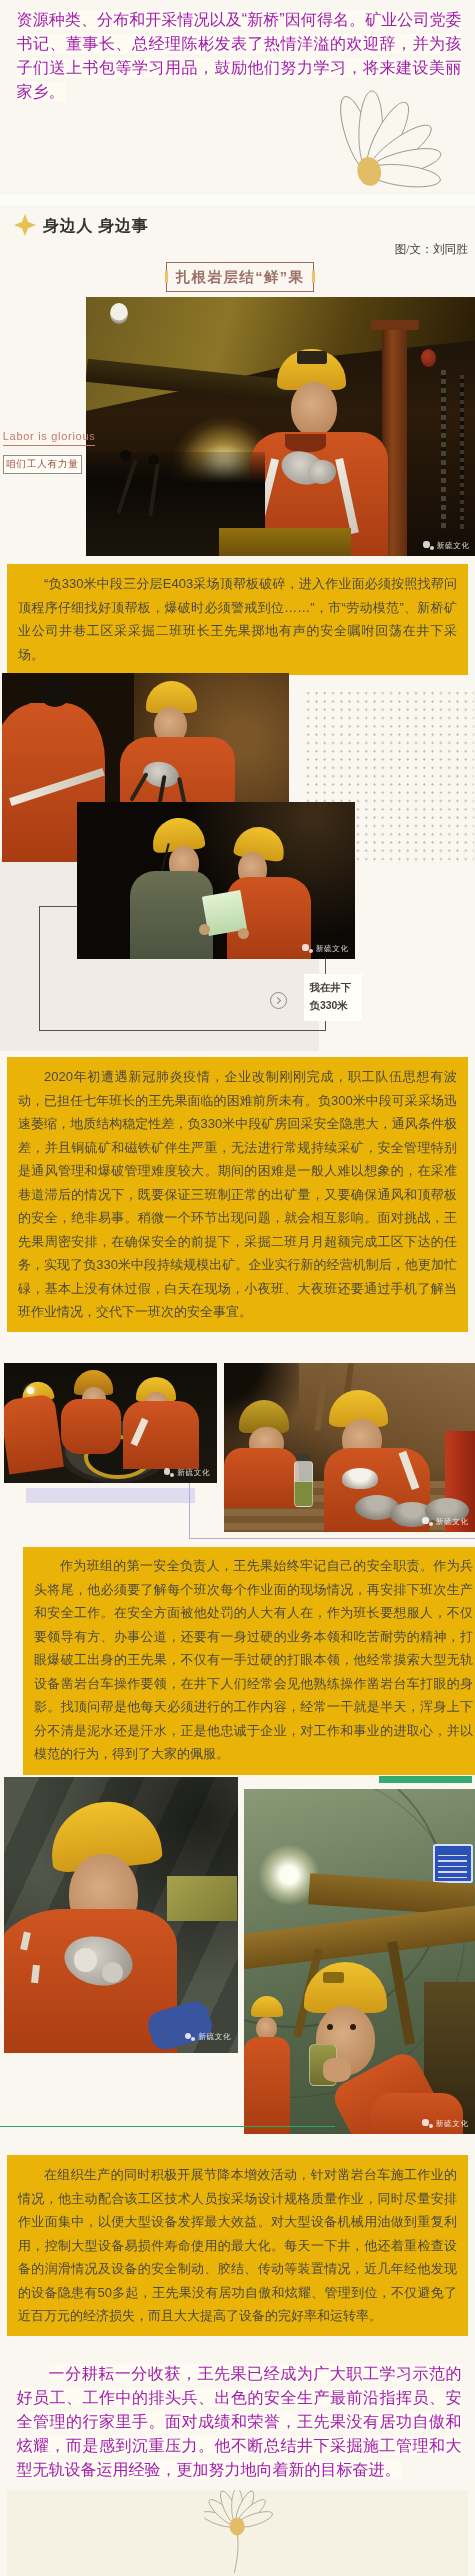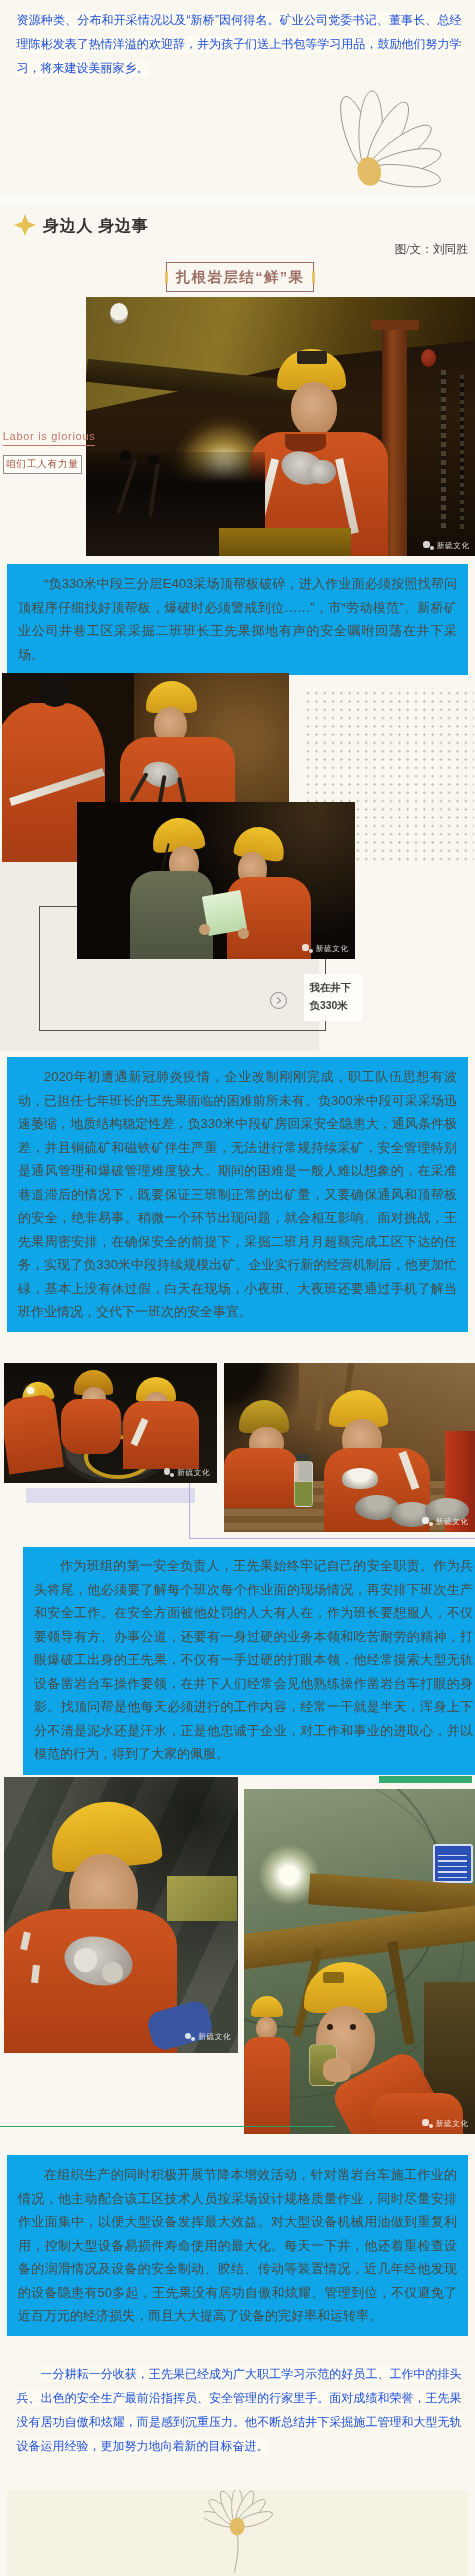--- a/index.html
+++ b/index.html
@@ -2,23 +2,23 @@
 <html style="font-size:11px"><head>
 <meta charset="utf-8">
 <style>
   html,body{margin:0;padding:0;background:#e9e7e0;}
   .page{position:relative;width:475px;height:2576px;margin:0 auto;background:#f9f7ef;
         font-family:"Liberation Sans","DejaVu Sans",sans-serif;overflow:hidden;}
   .abs{position:absolute;}
   .s{position:absolute;}
   
   .bodytext{font-size:13px;line-height:23.5px;color:#4a4941;text-indent:2em;text-align:justify;}
-  .block{background:#0ea5e9;padding:8.3px 11px;}
+  .block{background:#eab308;padding:8.3px 11px;}
   .hl{background:#fdfbf2;box-decoration-break:clone;-webkit-box-decoration-break:clone;padding:1.4px 0;}
-  .freepara{font-size:12px;line-height:24px;color:#1d4ed8;text-align:justify;}
+  .freepara{font-size:16px;line-height:24px;color:#a21caf;text-align:justify;}
   
   .sec-title{font-size:16px;font-weight:bold;color:#33322e;letter-spacing:0.7px;}
   .byline{font-size:11.7px;color:#403f3a;text-align:right;font-family:Liberation Serif, serif;}
   .title-box{border:0.7px solid #9b6b5e;display:flex;align-items:center;justify-content:center;}
   .title-text{font-size:14.5px;font-weight:bold;color:#9d7068;letter-spacing:1.4px;text-align:right;}
   .ybar{position:absolute;width:3.5px;height:12.4px;background:#eac267;top:7.6px;}
   
   .ph{position:absolute;overflow:hidden;}
   .helmet{background:linear-gradient(180deg,#f0c22c,#d09a18);border-radius:55% 55% 18% 18%/88% 88% 14% 14%;}
   .face{background:radial-gradient(circle at 45% 40%,#d8ac84,#b07c50);border-radius:48%;}

